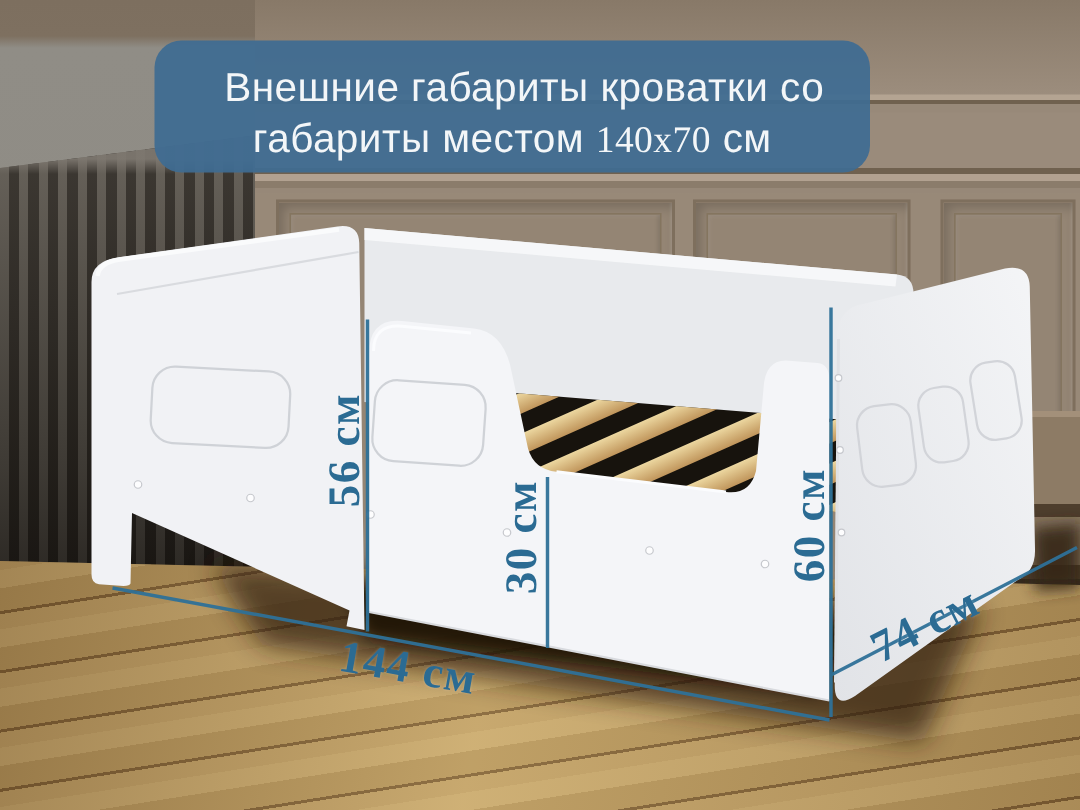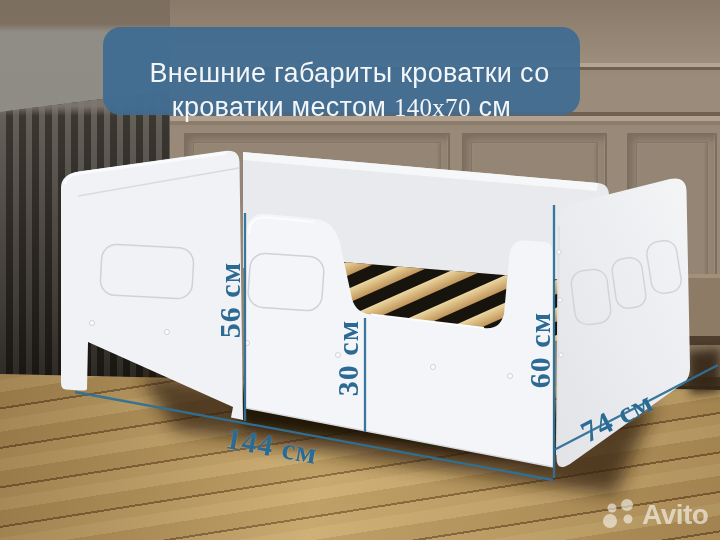--- a/index.html
+++ b/index.html
@@ -41,21 +41,21 @@
 
   
   .dim-label{position:absolute;font-family:"Liberation Serif","DejaVu Serif",serif;
     font-weight:700;font-size:30px;letter-spacing:1px;color:#2b6b93;white-space:nowrap;
     text-shadow:0 0 2px rgba(255,255,255,.25);}
   .rot-ccw{transform:translate(-50%,-50%) rotate(-90deg);}
 
   
   .banner{left:103px;top:27px;width:477px;height:88px;border-radius:18px;
     background:rgba(62,108,146,.93);color:#f3f6f8;text-align:center;}
-  .banner-line1{margin-top:29px;font-size:27px;line-height:34px;letter-spacing:.3px;padding-left:16px;}
+  .banner-line1{margin-top:14px;font-size:27px;line-height:34px;letter-spacing:.3px;padding-left:16px;}
   .banner-line2{font-size:27px;line-height:34px;letter-spacing:.3px;}
   .banner-dims{font-family:Liberation Serif, serif;font-size:25px;}
 
   
   .watermark{left:598px;top:497px;width:120px;height:38px;}
   .wm-text{position:absolute;left:44px;top:2px;font-size:28px;font-weight:700;
     letter-spacing:-.5px;color:rgba(255,255,255,.58);}
 </style>
 </head>
 <body>
@@ -209,31 +209,20 @@
 
   <div class="dim-label rot-ccw" style="left:230px;top:300px;">56 см</div>
   <div class="dim-label rot-ccw" style="left:348px;top:358px;">30 см</div>
   <div class="dim-label rot-ccw" style="left:540px;top:350px;">60 см</div>
   <div class="dim-label" style="left:272px;top:446px;transform:translate(-50%,-50%) rotate(10deg);">144 см</div>
   <div class="dim-label" style="left:617px;top:417px;transform:translate(-50%,-50%) rotate(-27deg);">74 см</div>
 
   <div class="abs banner">
     <div class="banner-line1">Внешние габариты кроватки со</div>
     <div class="banner-line2">
-      <span>кроватки местом</span>
+      <span>габариты местом</span>
       <span class="banner-dims">140х70</span>
       <span>см</span>
     </div>
   </div>
 
-  <div class="abs watermark">
-    <svg width="44" height="36" viewBox="0 0 44 36">
-      <g fill="#ffffff" opacity=".55">
-        <circle cx="14" cy="11" r="4.5"></circle>
-        <circle cx="12" cy="24" r="7"></circle>
-        <circle cx="29" cy="8" r="6"></circle>
-        <circle cx="30" cy="22" r="4.5"></circle>
-      </g>
-    </svg>
-    <span class="wm-text">Avito</span>
-  </div>
 
 </div>
 
 </body></html>

